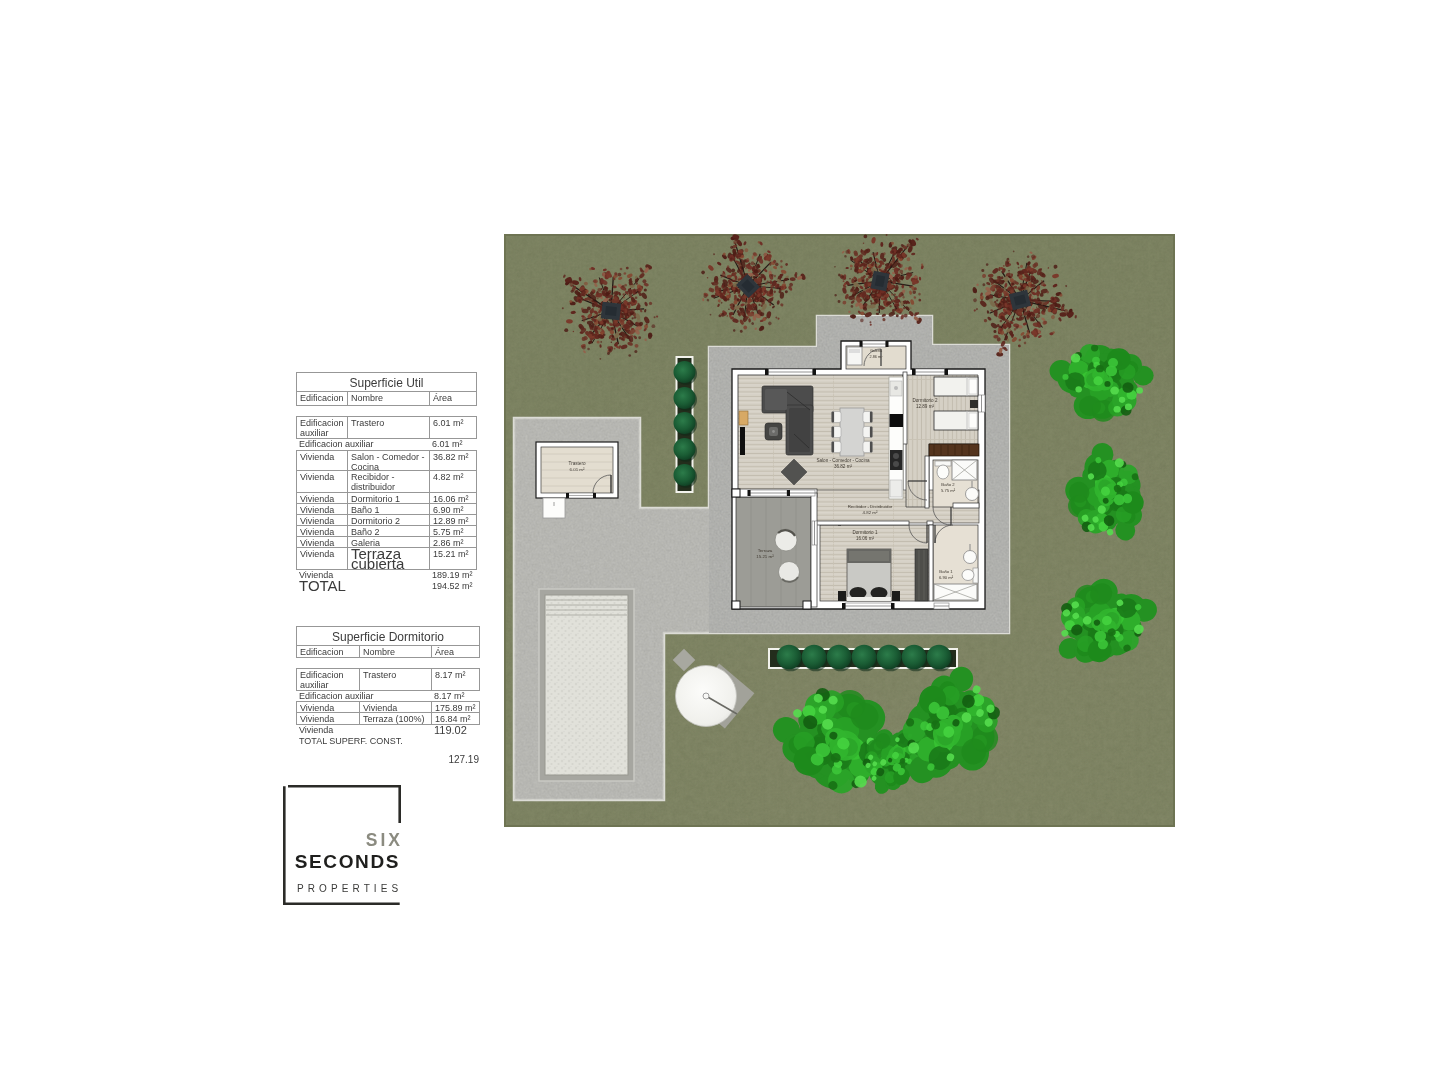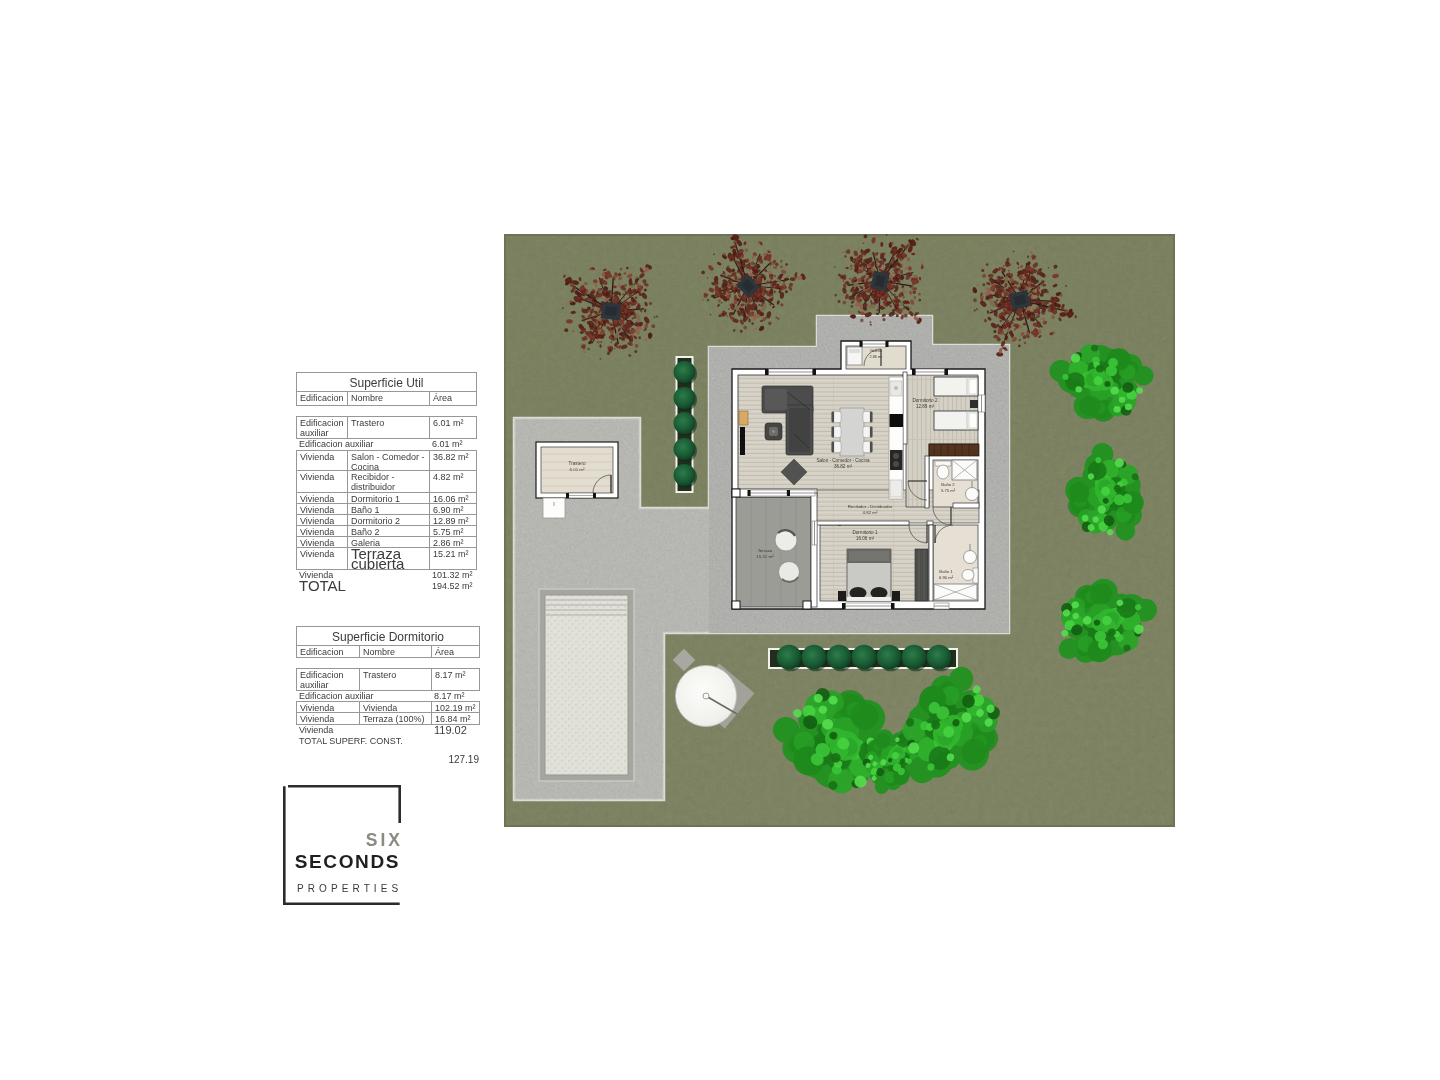--- a/index.html
+++ b/index.html
@@ -37,38 +37,38 @@
 <div class="cell b " style="left:296px;top:525px;width:52px;height:12px;font-size:9px;line-height:10px;text-align:left;padding-left:3px;">Vivienda</div>
 <div class="cell b " style="left:347px;top:525px;width:83px;height:12px;font-size:9px;line-height:10px;text-align:left;padding-left:3px;">Baño 2</div>
 <div class="cell b " style="left:429px;top:525px;width:48px;height:12px;font-size:9px;line-height:10px;text-align:left;padding-left:3px;">5.75 m²</div>
 <div class="cell b " style="left:296px;top:536px;width:52px;height:12px;font-size:9px;line-height:10px;text-align:left;padding-left:3px;">Vivienda</div>
 <div class="cell b " style="left:347px;top:536px;width:83px;height:12px;font-size:9px;line-height:10px;text-align:left;padding-left:3px;">Galeria</div>
 <div class="cell b " style="left:429px;top:536px;width:48px;height:12px;font-size:9px;line-height:10px;text-align:left;padding-left:3px;">2.86 m²</div>
 <div class="cell b " style="left:296px;top:547px;width:52px;height:23px;font-size:9px;line-height:10px;text-align:left;padding-left:3px;">Vivienda</div>
 <div class="cell b " style="left:347px;top:547px;width:83px;height:23px;font-size:15px;line-height:10px;text-align:left;padding-left:3px;">Terraza cubierta (100%)</div>
 <div class="cell b " style="left:429px;top:547px;width:48px;height:23px;font-size:9px;line-height:10px;text-align:left;padding-left:3px;">15.21 m²</div>
 <div class="cell " style="left:296px;top:569px;width:134px;height:11px;font-size:9px;line-height:10px;text-align:left;padding-left:3px;">Vivienda</div>
-<div class="cell " style="left:429px;top:569px;width:47px;height:11px;font-size:9px;line-height:10px;text-align:left;padding-left:3px;">101.32 m²</div>
+<div class="cell " style="left:429px;top:569px;width:47px;height:11px;font-size:9px;line-height:10px;text-align:left;padding-left:3px;">189.19 m²</div>
 <div class="cell " style="left:296px;top:580px;width:134px;height:11px;font-size:15px;line-height:10px;text-align:left;padding-left:3px;">TOTAL SUPERFICIE UTIL</div>
 <div class="cell " style="left:429px;top:580px;width:47px;height:11px;font-size:9px;line-height:10px;text-align:left;padding-left:3px;">194.52 m²</div>
 </div>
 
 <div class="tbl">
 <div class="cell b " style="left:296px;top:626px;width:184px;height:20px;font-size:12px;line-height:19px;text-align:center;padding-left:0px;">Superficie Dormitorio</div>
 <div class="cell b " style="left:296px;top:645px;width:64px;height:13px;font-size:9px;line-height:10px;text-align:left;padding-left:3px;">Edificacion</div>
 <div class="cell b " style="left:359px;top:645px;width:73px;height:13px;font-size:9px;line-height:10px;text-align:left;padding-left:3px;">Nombre</div>
 <div class="cell b " style="left:431px;top:645px;width:49px;height:13px;font-size:9px;line-height:10px;text-align:left;padding-left:3px;">Área</div>
 <div class="cell b " style="left:296px;top:668px;width:64px;height:23px;font-size:9px;line-height:10px;text-align:left;padding-left:3px;">Edificacion auxiliar</div>
 <div class="cell b " style="left:359px;top:668px;width:73px;height:23px;font-size:9px;line-height:10px;text-align:left;padding-left:3px;">Trastero</div>
 <div class="cell b " style="left:431px;top:668px;width:49px;height:23px;font-size:9px;line-height:10px;text-align:left;padding-left:3px;">8.17 m²</div>
 <div class="cell " style="left:296px;top:690px;width:136px;height:11px;font-size:9px;line-height:10px;text-align:left;padding-left:3px;">Edificacion auxiliar</div>
 <div class="cell " style="left:431px;top:690px;width:48px;height:11px;font-size:9px;line-height:10px;text-align:left;padding-left:3px;">8.17 m²</div>
 <div class="cell b " style="left:296px;top:701px;width:64px;height:12px;font-size:9px;line-height:10px;text-align:left;padding-left:3px;">Vivienda</div>
 <div class="cell b " style="left:359px;top:701px;width:73px;height:12px;font-size:9px;line-height:10px;text-align:left;padding-left:3px;">Vivienda</div>
-<div class="cell b " style="left:431px;top:701px;width:49px;height:12px;font-size:9px;line-height:10px;text-align:left;padding-left:3px;">102.19 m²</div>
+<div class="cell b " style="left:431px;top:701px;width:49px;height:12px;font-size:9px;line-height:10px;text-align:left;padding-left:3px;">175.89 m²</div>
 <div class="cell b " style="left:296px;top:712px;width:64px;height:13px;font-size:9px;line-height:10px;text-align:left;padding-left:3px;">Vivienda</div>
 <div class="cell b " style="left:359px;top:712px;width:73px;height:13px;font-size:9px;line-height:10px;text-align:left;padding-left:3px;">Terraza (100%)</div>
 <div class="cell b " style="left:431px;top:712px;width:49px;height:13px;font-size:9px;line-height:10px;text-align:left;padding-left:3px;">16.84 m²</div>
 <div class="cell " style="left:296px;top:724px;width:136px;height:11px;font-size:9px;line-height:10px;text-align:left;padding-left:3px;">Vivienda</div>
 <div class="cell " style="left:431px;top:724px;width:48px;height:11px;font-size:11px;line-height:10px;text-align:left;padding-left:3px;">119.02 m²</div>
 <div class="cell " style="left:296px;top:735px;width:136px;height:11px;font-size:9px;line-height:10px;text-align:left;padding-left:3px;">TOTAL SUPERF. CONST.</div>
 <div class="cell " style="left:431px;top:754px;width:48px;height:11px;font-size:10px;line-height:10px;text-align:right;padding-left:3px;">127.19 m²</div>
 </div>
 
 <svg class="abs" style="left:278px;top:780px" width="130" height="130" viewBox="0 0 130 130">

